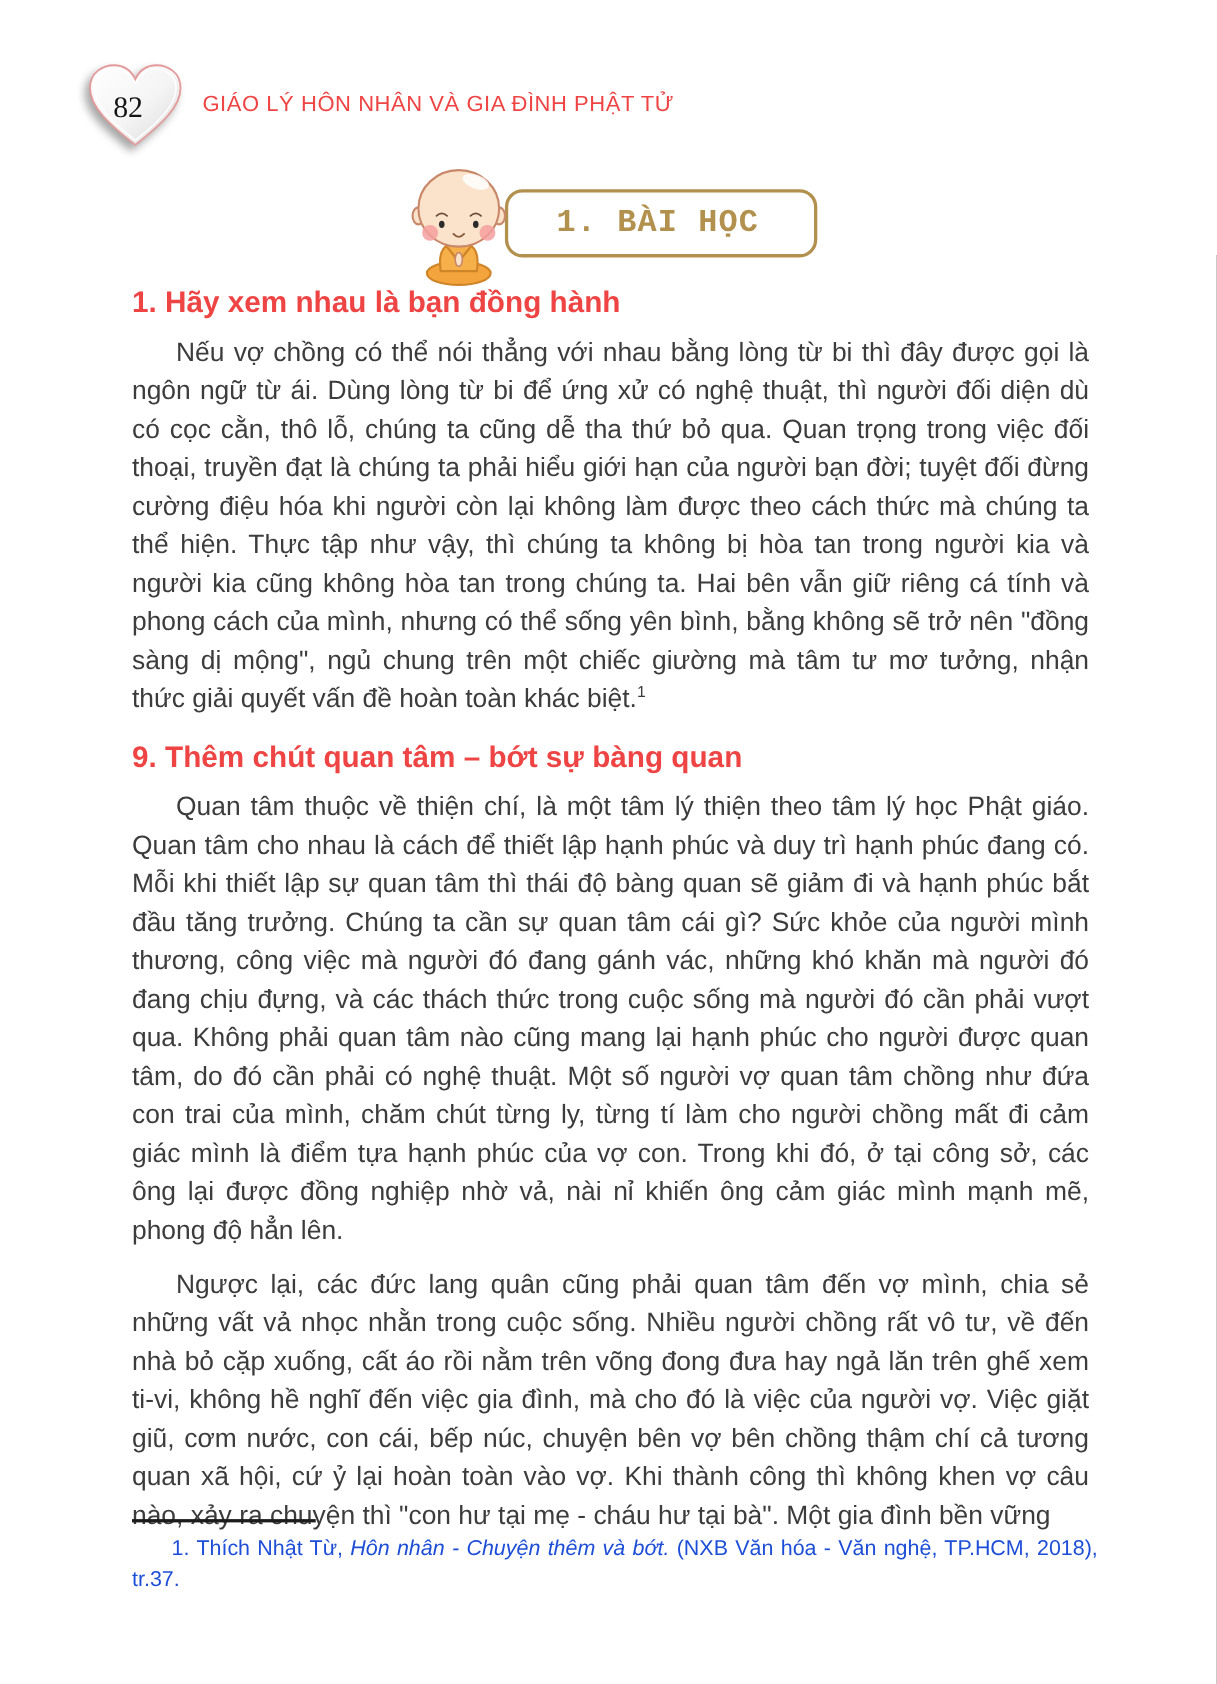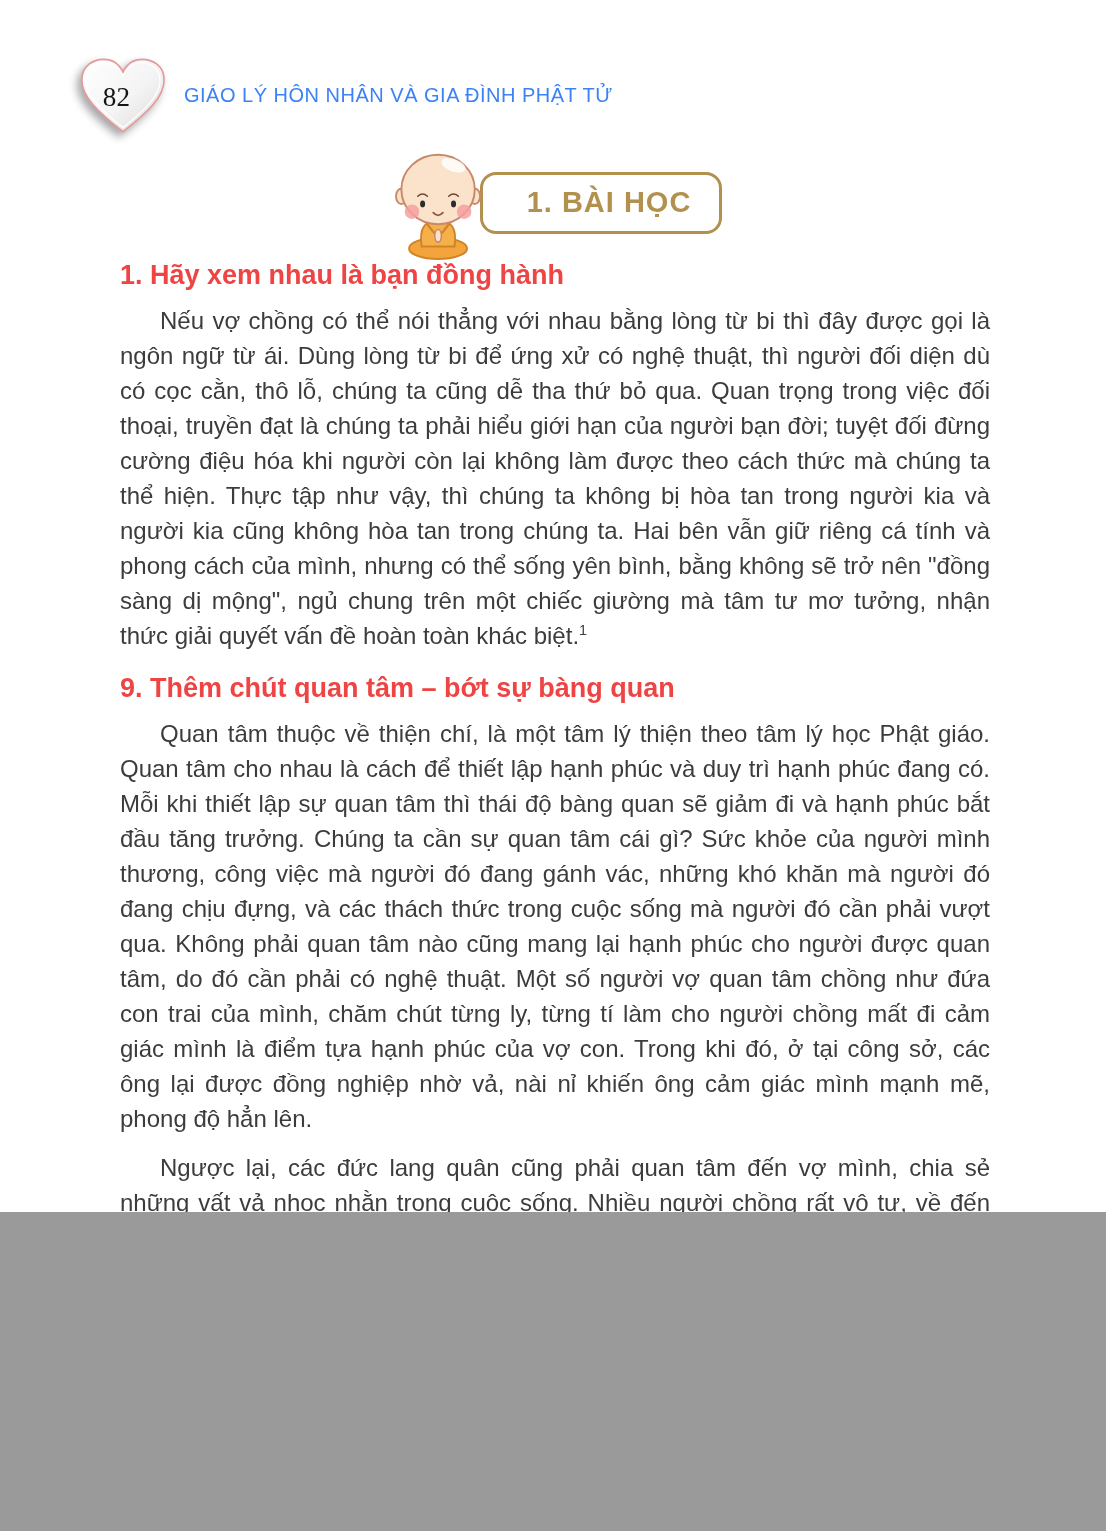--- a/index.html
+++ b/index.html
@@ -1,40 +1,40 @@
 <!DOCTYPE html>
 <html lang="vi"><head>
 <meta charset="utf-8">
 <style>
   html,body{margin:0;padding:0;background:#9a9a9a;}
   .page{
     position:relative;
-    width:1106px;height:1212px;
+    width:1106px;height:1531px;
     margin:0 auto;
     background:#ffffff;
     font-family:"Liberation Sans", sans-serif;
     overflow:hidden;
   }
   
   .page-header{position:absolute;top:50px;left:72px;display:flex;align-items:center;}
   .heart-wrap{width:102px;height:96px;filter:drop-shadow(-4px 5px 4px rgba(0,0,0,0.35));}
   .heart-wrap svg{display:block;}
   .book-title{
     margin-left:10px;margin-top:-6px;
-    font-size:20px;letter-spacing:.5px;color:#3b82f6;
+    font-size:20px;letter-spacing:.5px;color:#ef4444;
     white-space:nowrap;
   }
   
   .badge-row{position:absolute;top:146px;left:0;right:0;display:flex;justify-content:center;align-items:center;}
   .monk{position:relative;z-index:2;width:112px;height:114px;margin-right:-16px;}
   .lesson-badge{
     position:relative;z-index:1;
     background:#fff;border:3px solid #b2904d;border-radius:16px;
-    padding:11px 28px 12px 44px;
-    font-size:29px;font-weight:bold;color:#b2904d;letter-spacing:1px;
+    padding:11px 50px 12px 44px;
+    font-size:29px;font-weight:bold;color:#b2904d;letter-spacing:1px;font-family:Liberation Mono, monospace;
   }
   
   .content{position:absolute;top:260px;left:120px;width:870px;color:#3c3c3c;}
   .section-heading{
     font-size:27px;font-weight:bold;color:#ef4444;
     margin:0 0 12px 0;
   }
   .section-heading.second{margin-top:20px;}
   .body-par{
     font-size:24px;line-height:35px;

